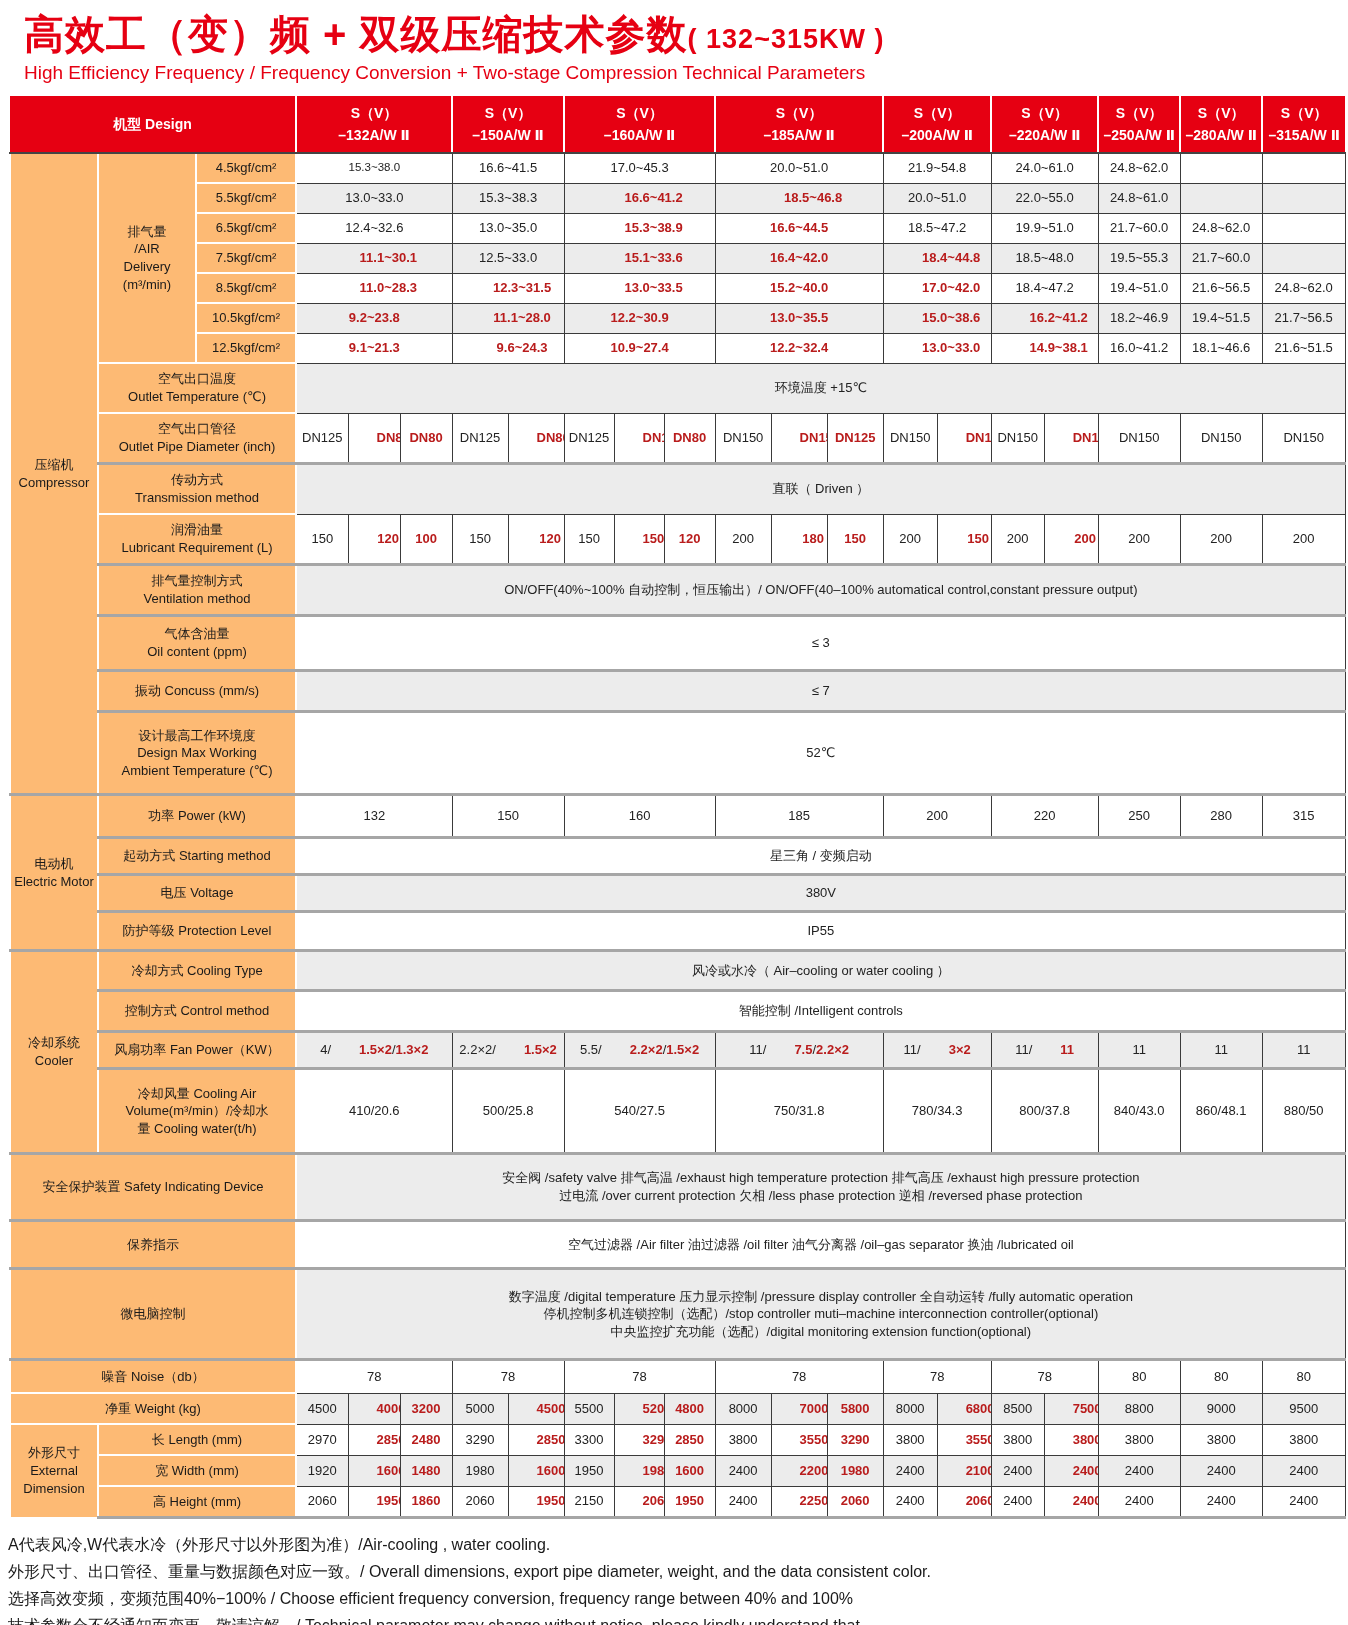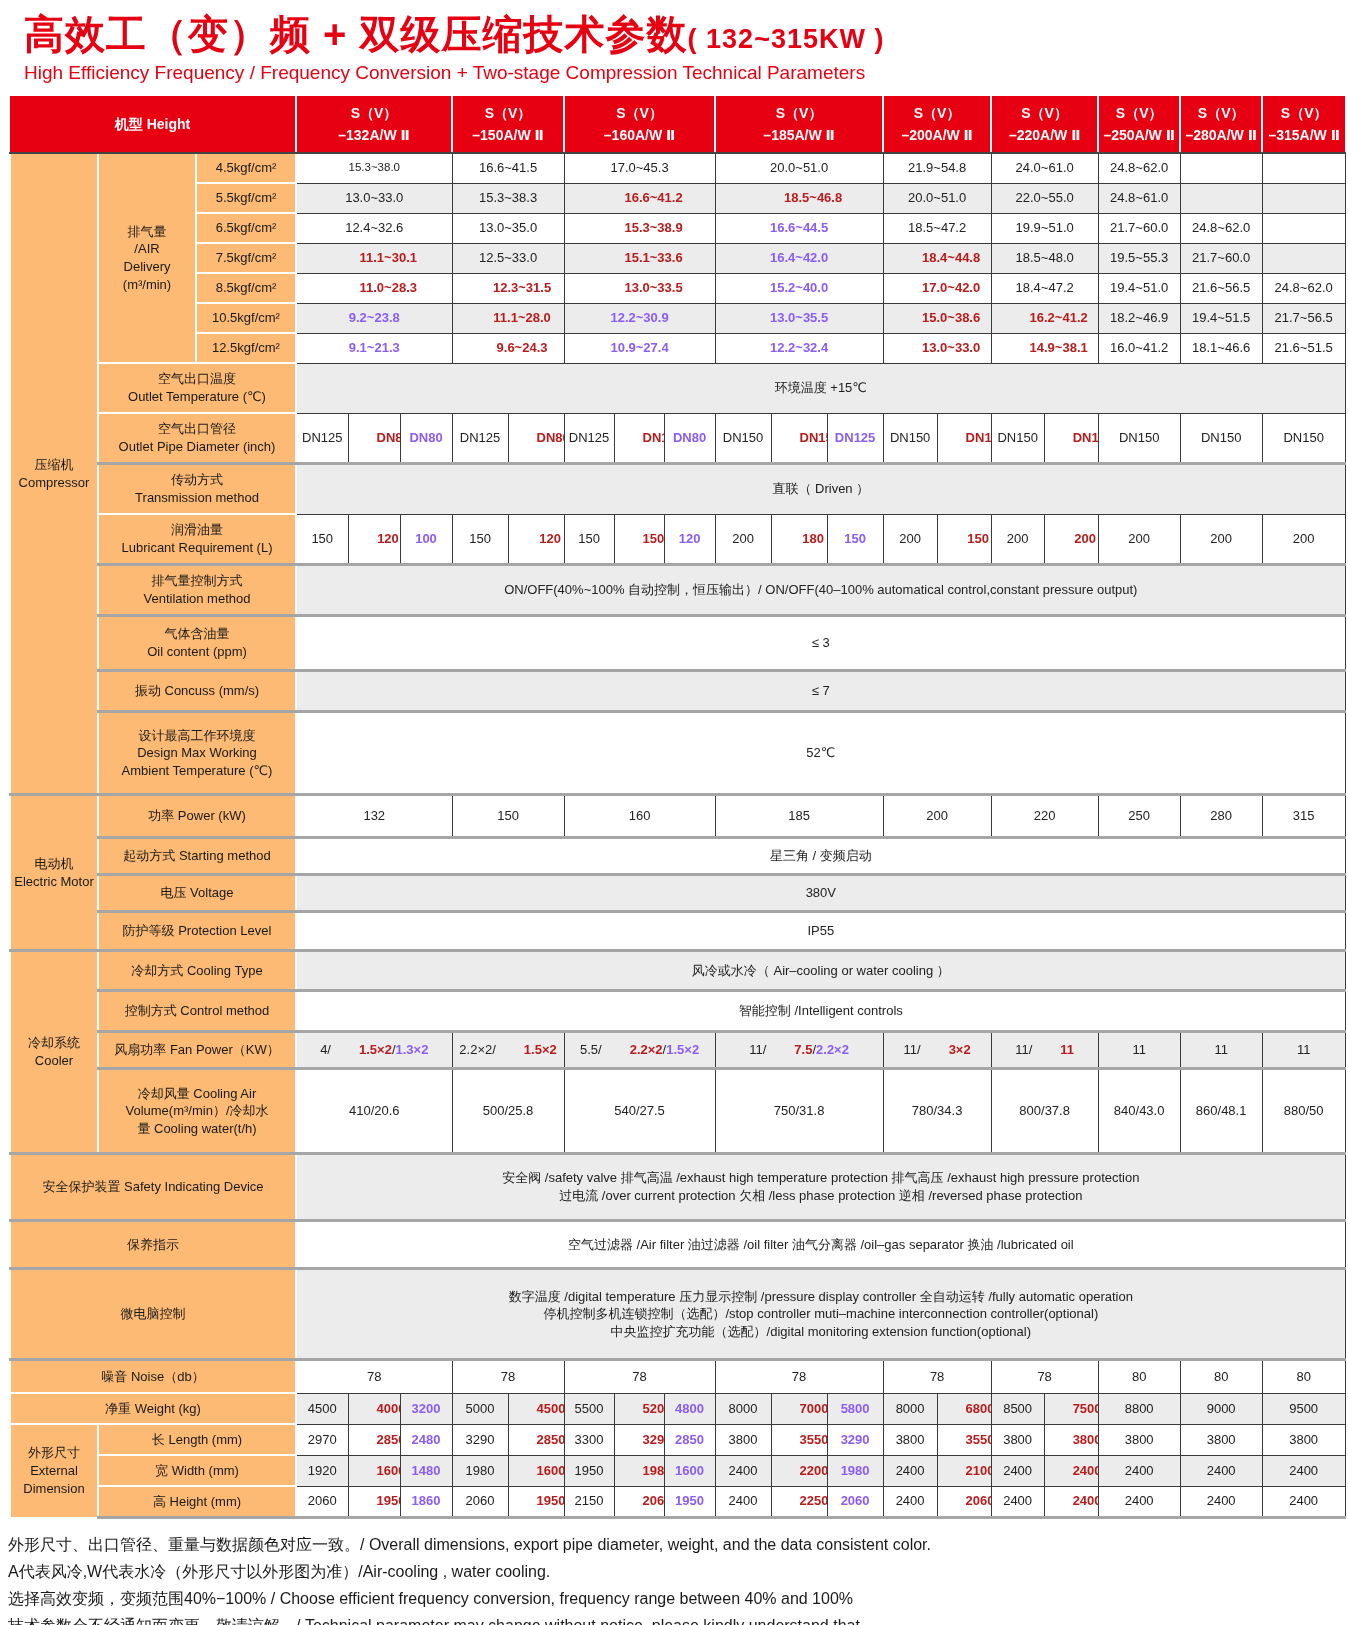--- a/index.html
+++ b/index.html
@@ -15,21 +15,21 @@
   tr.hdr td{background:#e60012;color:#fff;font-weight:bold;font-size:14px;border-right:2px solid #fff;border-bottom:2px solid #444;height:56px;line-height:1.6;}
   tr.hdr td:last-child{border-right:none;}
   
   td.lbl{background:#fdba74;border:2px solid #fff;font-size:13px;color:#1a1a1a;}
   td.grp{font-size:13px;}
   
   td.data{border:1px solid #3a3a3a;background:#fff;}
   tr.bg-g td.data{background:#ececec;}
   td.v{font-size:13px;}
   .c-g{color:#b91c1c;font-weight:bold;padding-left:28px;}
-  .c-b{color:#8b5cf6;font-weight:bold;}
+  .c-b{color:#b91c1c;font-weight:bold;}
   .sm{font-size:11.5px;}
   
   tr[data-name^="row-air-"] td{height:28px;}
   tr[data-name="row-outlet-temp"] td{height:48px;}
   tr[data-name="row-pipe-diameter"] td{height:48px;}
   tr[data-name="row-transmission"] td{height:48px;}
   tr[data-name="row-lubricant"] td{height:48px;}
   tr[data-name="row-ventilation"] td{height:48px;}
   tr[data-name="row-oil-content"] td{height:52px;}
   tr[data-name="row-concuss"] td{height:38px;}
@@ -101,21 +101,21 @@
         <col style="width: 54px;">
         <col style="width: 54px;">
         <col style="width: 53px;">
         <col style="width: 54px;">
         <col style="width: 82px;">
         <col style="width: 82px;">
         <col style="width: 83px;">
       </colgroup>
     <tbody data-name="table-body">
         <tr class="hdr" data-name="model-header-row">
-          <td class="model-lbl" data-name="model-header-label" colspan="3">机型 Height</td>
+          <td class="model-lbl" data-name="model-header-label" colspan="3">机型 Design</td>
           <td class="" data-name="model-header-cell" colspan="3">
             <div>S（V）</div>
             <div>–132A/W Ⅱ</div>
           </td>
           <td class="" data-name="model-header-cell" colspan="2">
             <div>S（V）</div>
             <div>–150A/W Ⅱ</div>
           </td>
           <td class="" data-name="model-header-cell" colspan="3">
             <div>S（V）</div>
@@ -569,18 +569,18 @@
           <td class="data" data-name="data-cell">2400</td>
           <td class="data c-g" data-name="data-cell">2400</td>
           <td class="data" data-name="data-cell">2400</td>
           <td class="data" data-name="data-cell">2400</td>
           <td class="data" data-name="data-cell">2400</td>
         </tr>
       </tbody>
   </table>
 
   <div class="notes" data-name="footnotes">
+    <div class="note-line" data-name="note-line">A代表风冷,W代表水冷（外形尺寸以外形图为准）/Air-cooling , water cooling.</div>
     <div class="note-line" data-name="note-line">外形尺寸、出口管径、重量与数据颜色对应一致。/ Overall dimensions, export pipe diameter, weight, and the data consistent color.</div>
-    <div class="note-line" data-name="note-line">A代表风冷,W代表水冷（外形尺寸以外形图为准）/Air-cooling , water cooling.</div>
     <div class="note-line" data-name="note-line">选择高效变频，变频范围40%−100% / Choose efficient frequency conversion, frequency range between 40% and 100%</div>
     <div class="note-line" data-name="note-line">技术参数会不经通知而变更，敬请谅解。/ Technical parameter may change without notice, please kindly understand that.</div>
   </div>
 </div>
 
 </body></html>

